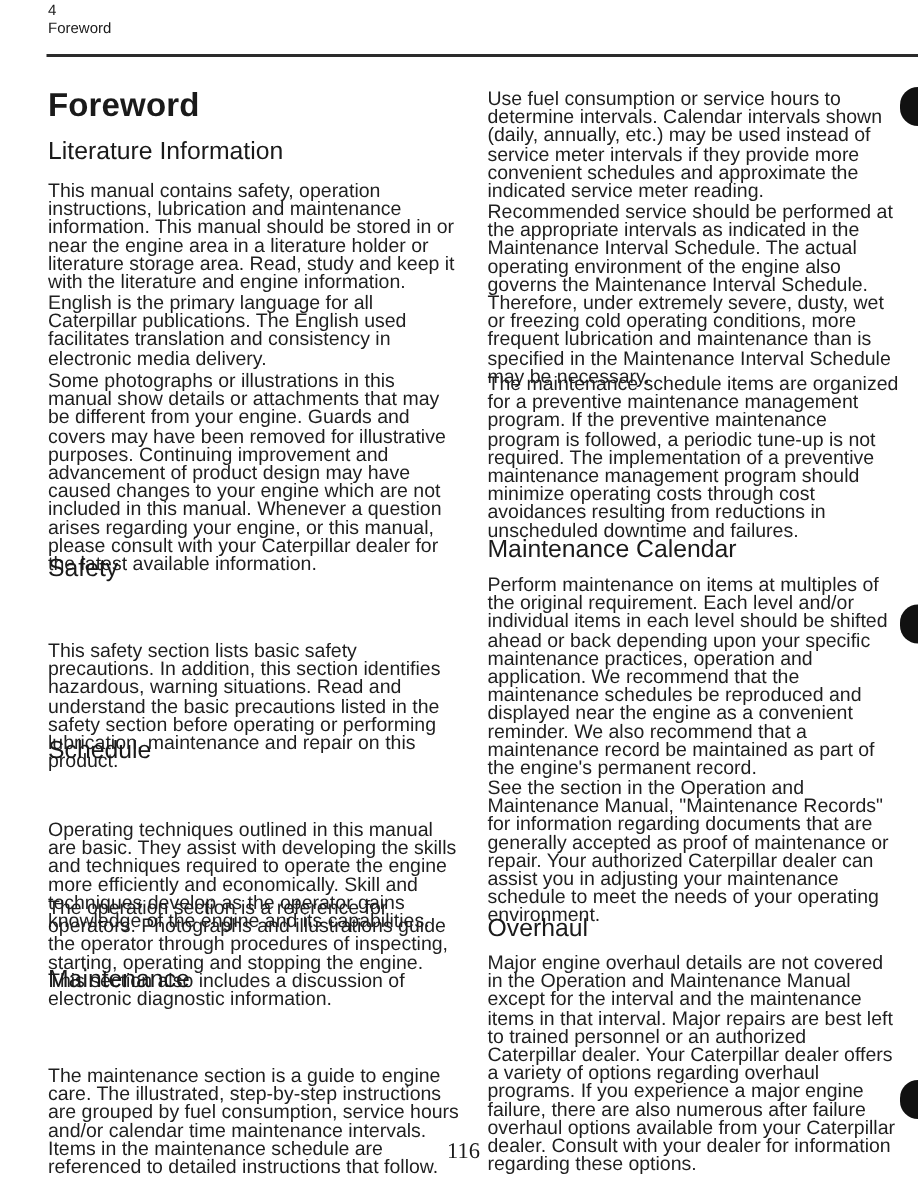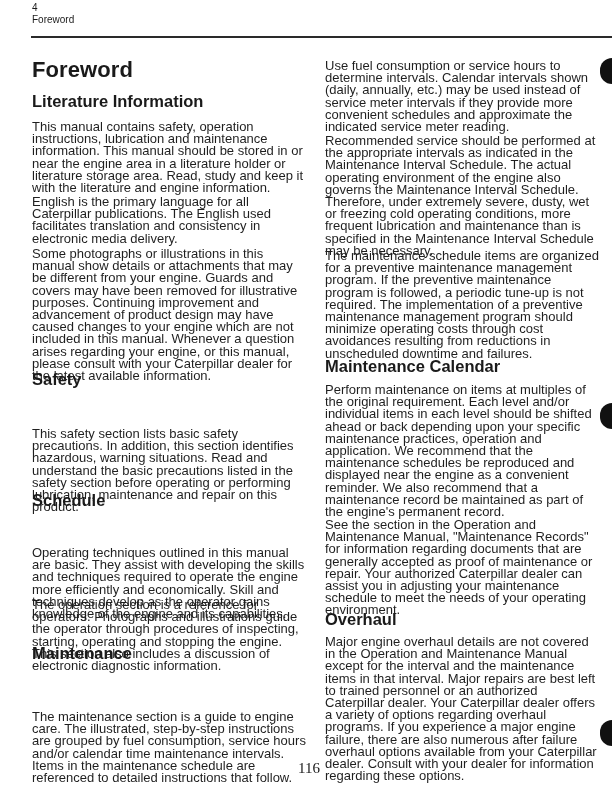--- a/index.html
+++ b/index.html
@@ -7,21 +7,21 @@
     width: 612px; height: 792px; position: relative; overflow: hidden;
     font-family: "Liberation Sans", "DejaVu Sans", sans-serif;
     color: #1a1a1a;
   }
   .running-head { position: absolute; left: 32px; top: 2px; font-size: 10px; line-height: 12px; }
   .rule { position: absolute; left: 31px; top: 36px; width: 583px; height: 2px; background: #2a2a2a; }
   .col { position: absolute; top: 0; width: 275px; }
   .col.left { left: 32px; }
   .col.right { left: 325px; }
   .h1 { position: absolute; font-weight: bold; font-size: 22px; line-height: 24px; letter-spacing: 0.1px; }
-  .h2 { position: absolute; font-weight: bold; font-size: 16.5px; line-height: 18px; text-align: center; }
+  .h2 { position: absolute; font-weight: normal; font-size: 16.5px; line-height: 18px; text-align: center; }
   .p  { position: absolute; font-size: 13px; line-height: 12.2px; width: 275px; color: #1f1f1f; }
   .tab-marker {
     position: absolute; width: 12px; height: 26px; background: #111;
     border-radius: 13px 0 0 13px;
   }
   .page-num { position: absolute; left: 298px; top: 760px; font-family: "Liberation Serif", serif; font-size: 15px; }
 </style>
 </head>
 <body>
 

